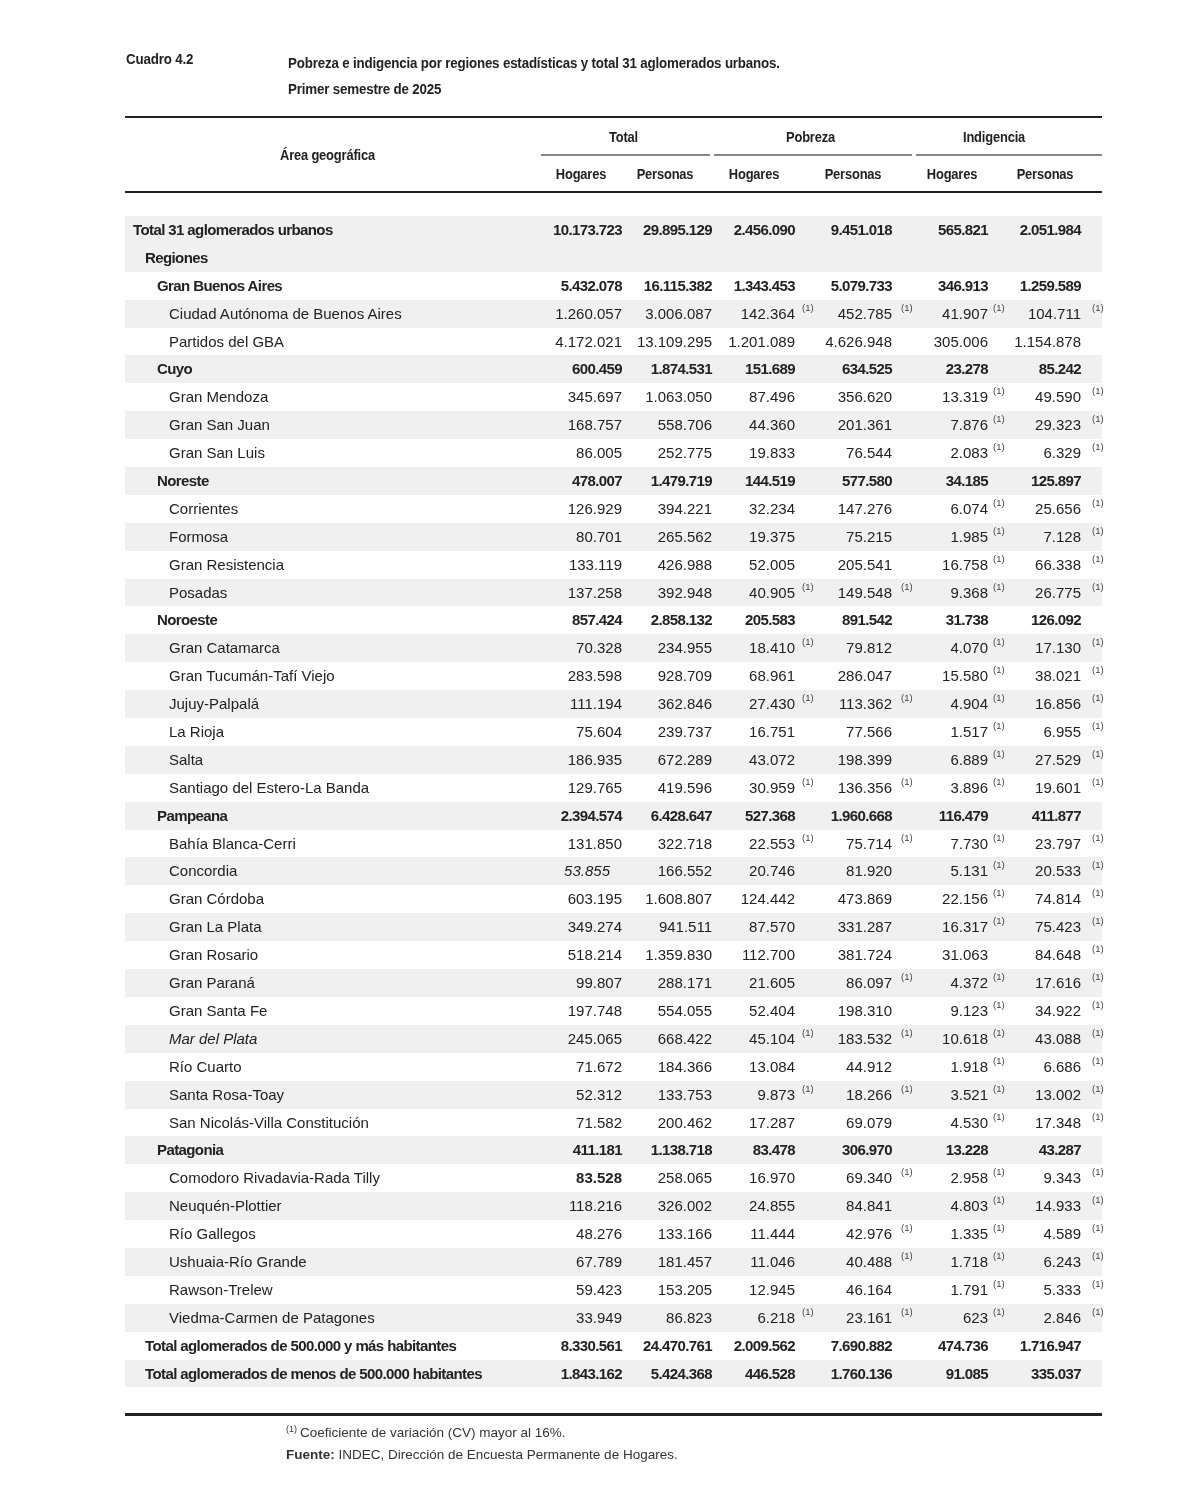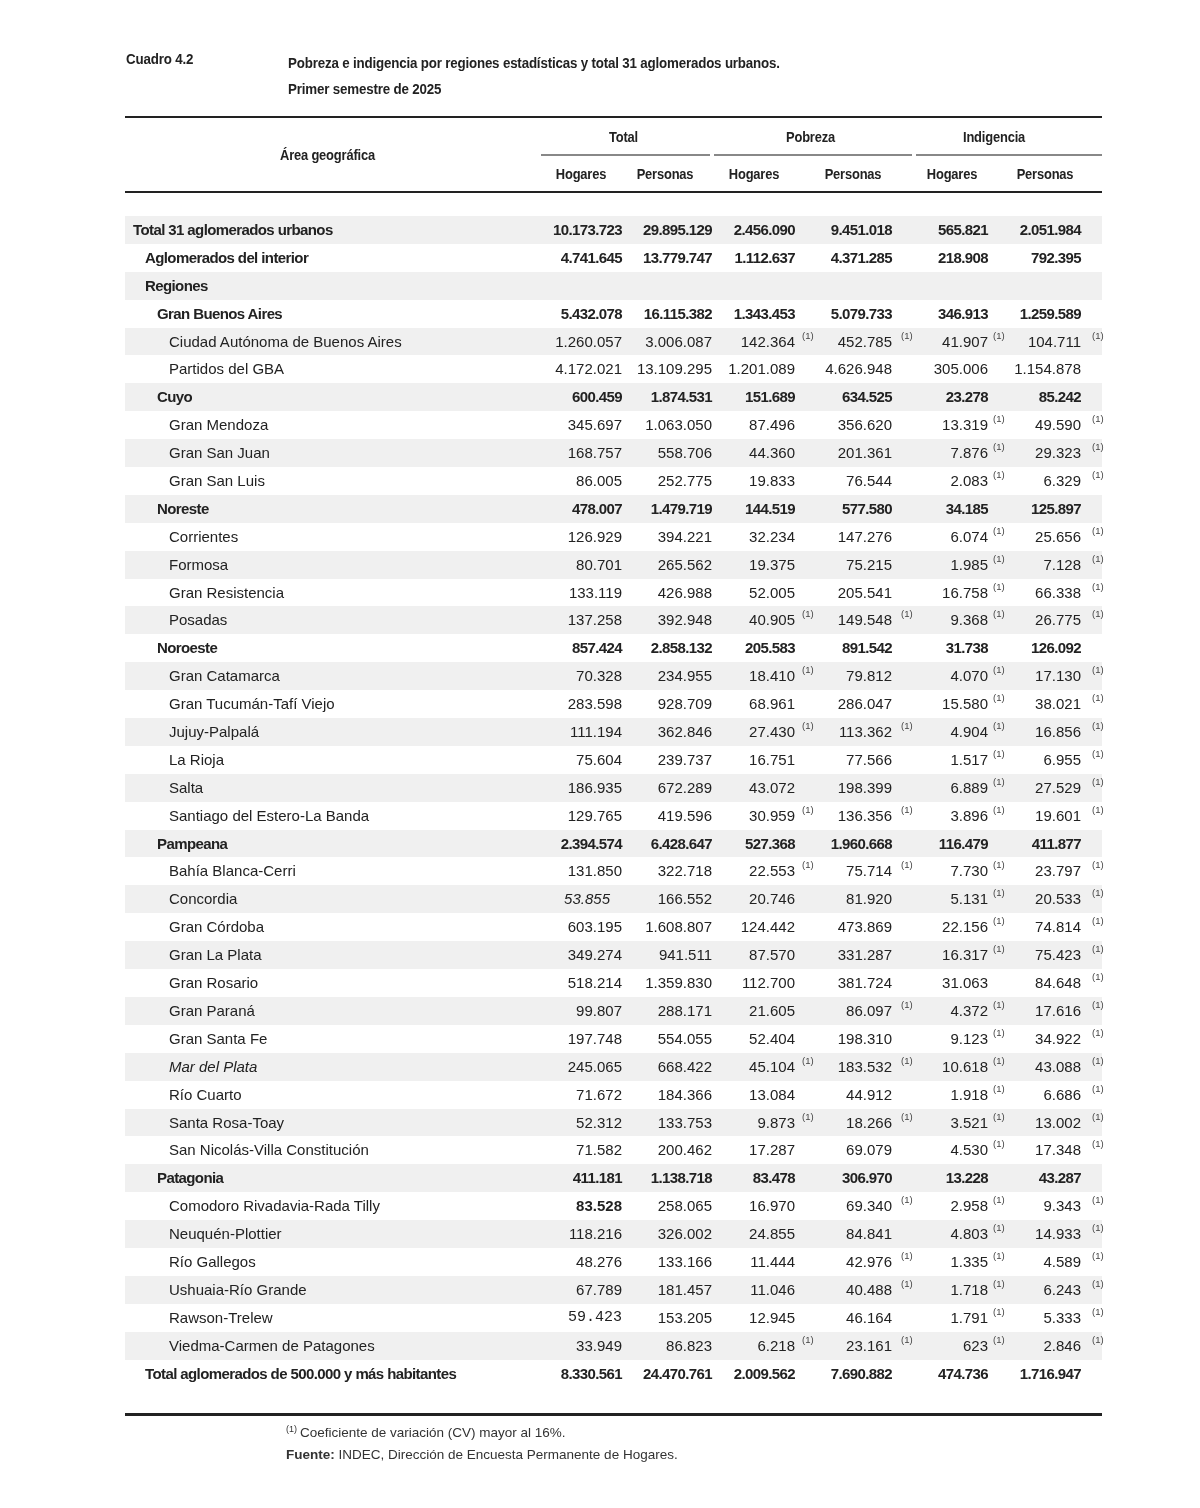--- a/index.html
+++ b/index.html
@@ -58,29 +58,20 @@
 <div class="table" id="table">
     <div class="row shade bold">
       <div class="cell-label" style="left: 8px;">Total 31 aglomerados urbanos</div>
       <div class="cell-num" style="right: 480px;">10.173.723</div>
       <div class="cell-num" style="right: 390px;">29.895.129</div>
       <div class="cell-num" style="right: 307px;">2.456.090</div>
       <div class="cell-num" style="right: 210px;">9.451.018</div>
       <div class="cell-num" style="right: 114px;">565.821</div>
       <div class="cell-num" style="right: 21px;">2.051.984</div>
     </div>
-    <div class="row bold">
-      <div class="cell-label" style="left: 20px;">Aglomerados del interior</div>
-      <div class="cell-num" style="right: 480px;">4.741.645</div>
-      <div class="cell-num" style="right: 390px;">13.779.747</div>
-      <div class="cell-num" style="right: 307px;">1.112.637</div>
-      <div class="cell-num" style="right: 210px;">4.371.285</div>
-      <div class="cell-num" style="right: 114px;">218.908</div>
-      <div class="cell-num" style="right: 21px;">792.395</div>
-    </div>
     <div class="row shade bold">
       <div class="cell-label" style="left: 20px;">Regiones</div>
       <div class="cell-num" style="right: 480px;"></div>
       <div class="cell-num" style="right: 390px;"></div>
       <div class="cell-num" style="right: 307px;"></div>
       <div class="cell-num" style="right: 210px;"></div>
       <div class="cell-num" style="right: 114px;"></div>
       <div class="cell-num" style="right: 21px;"></div>
     </div>
     <div class="row bold">
@@ -478,21 +469,21 @@
       <div class="cell-num" style="right: 307px;">11.046</div>
       <div class="cell-num" style="right: 210px;">40.488</div>
       <div class="sup" style="left: 776px;">(1)</div>
       <div class="cell-num" style="right: 114px;">1.718</div>
       <div class="sup" style="left: 868px;">(1)</div>
       <div class="cell-num" style="right: 21px;">6.243</div>
       <div class="sup" style="left: 967px;">(1)</div>
     </div>
     <div class="row">
       <div class="cell-label" style="left: 44px;">Rawson-Trelew</div>
-      <div class="cell-num" style="right: 480px; font-family: Liberation Mono, monospace;">59.423</div>
+      <div class="cell-num" style="right: 480px;">59.423</div>
       <div class="cell-num" style="right: 390px;">153.205</div>
       <div class="cell-num" style="right: 307px;">12.945</div>
       <div class="cell-num" style="right: 210px;">46.164</div>
       <div class="cell-num" style="right: 114px;">1.791</div>
       <div class="sup" style="left: 868px;">(1)</div>
       <div class="cell-num" style="right: 21px;">5.333</div>
       <div class="sup" style="left: 967px;">(1)</div>
     </div>
     <div class="row shade">
       <div class="cell-label" style="left: 44px;">Viedma-Carmen de Patagones</div>
@@ -509,18 +500,27 @@
     </div>
     <div class="row bold">
       <div class="cell-label" style="left: 20px;">Total aglomerados de 500.000 y más habitantes</div>
       <div class="cell-num" style="right: 480px;">8.330.561</div>
       <div class="cell-num" style="right: 390px;">24.470.761</div>
       <div class="cell-num" style="right: 307px;">2.009.562</div>
       <div class="cell-num" style="right: 210px;">7.690.882</div>
       <div class="cell-num" style="right: 114px;">474.736</div>
       <div class="cell-num" style="right: 21px;">1.716.947</div>
     </div>
+    <div class="row shade bold">
+      <div class="cell-label" style="left: 20px;">Total aglomerados de menos de 500.000 habitantes</div>
+      <div class="cell-num" style="right: 480px;">1.843.162</div>
+      <div class="cell-num" style="right: 390px;">5.424.368</div>
+      <div class="cell-num" style="right: 307px;">446.528</div>
+      <div class="cell-num" style="right: 210px;">1.760.136</div>
+      <div class="cell-num" style="right: 114px;">91.085</div>
+      <div class="cell-num" style="right: 21px;">335.037</div>
+    </div>
   </div>
 
 <div class="rule-bottom"></div>
 
 <div class="foot1"><span class="s">(1)</span><span>Coeficiente de variación (CV) mayor al 16%.</span></div>
 <div class="foot2"><b>Fuente:</b><span> INDEC, Dirección de Encuesta Permanente de Hogares.</span></div>
 
 </body></html>

